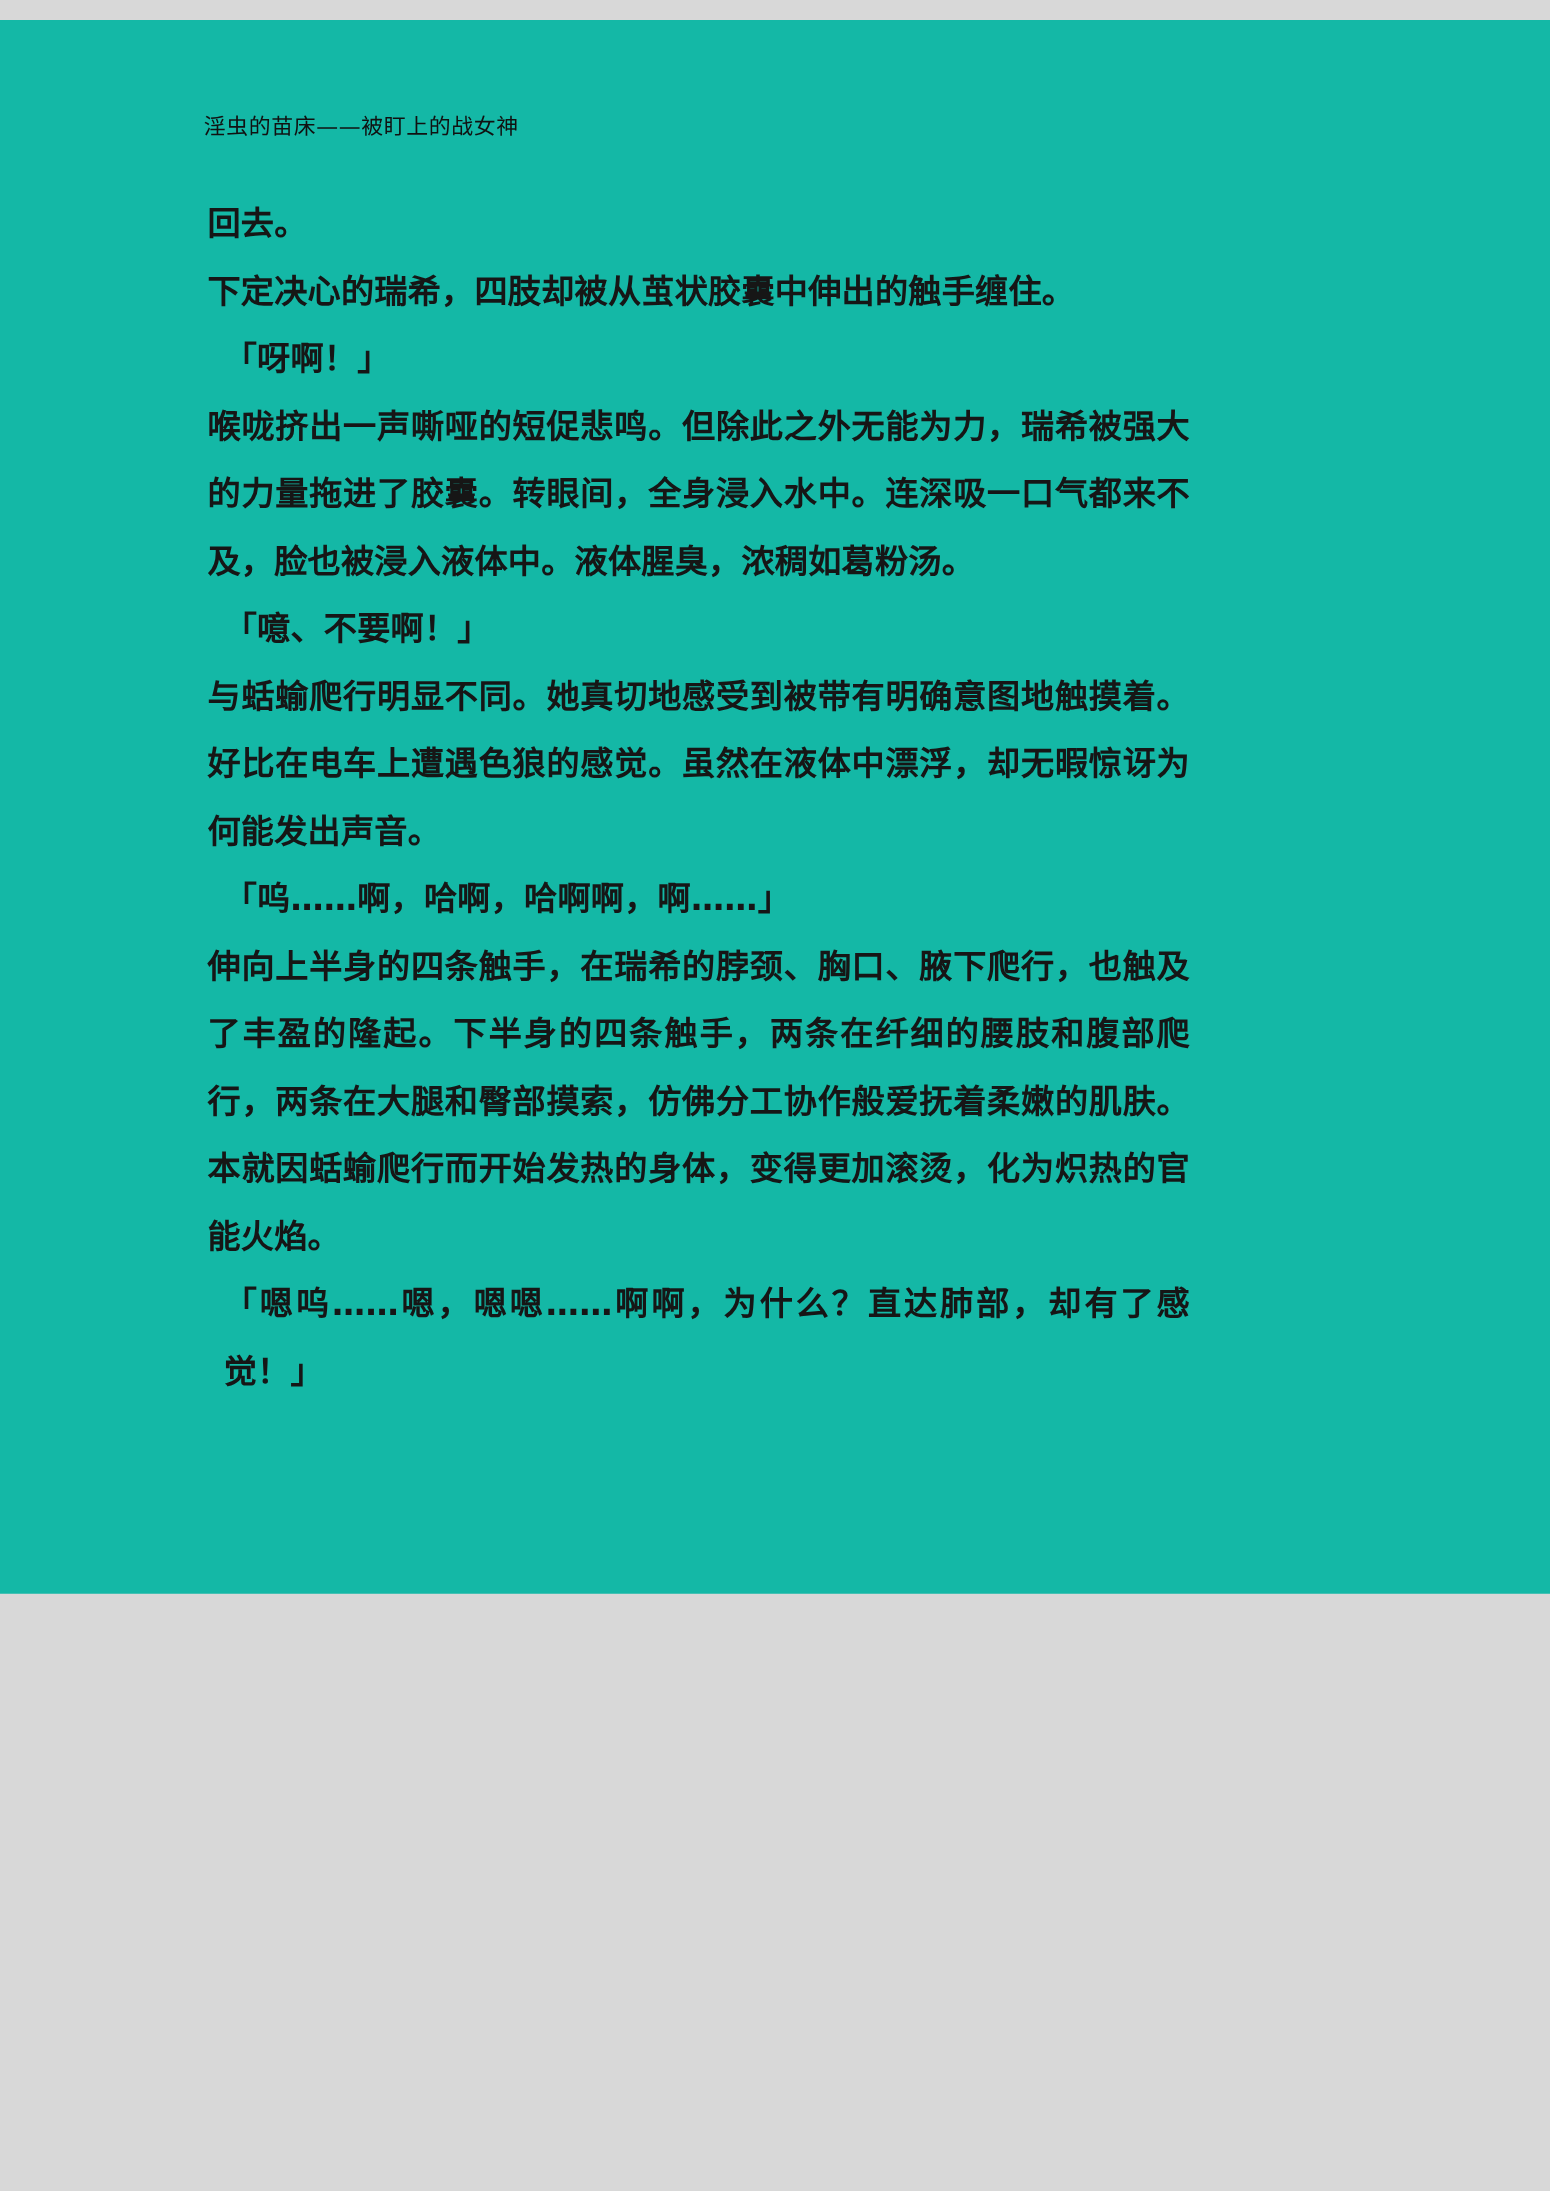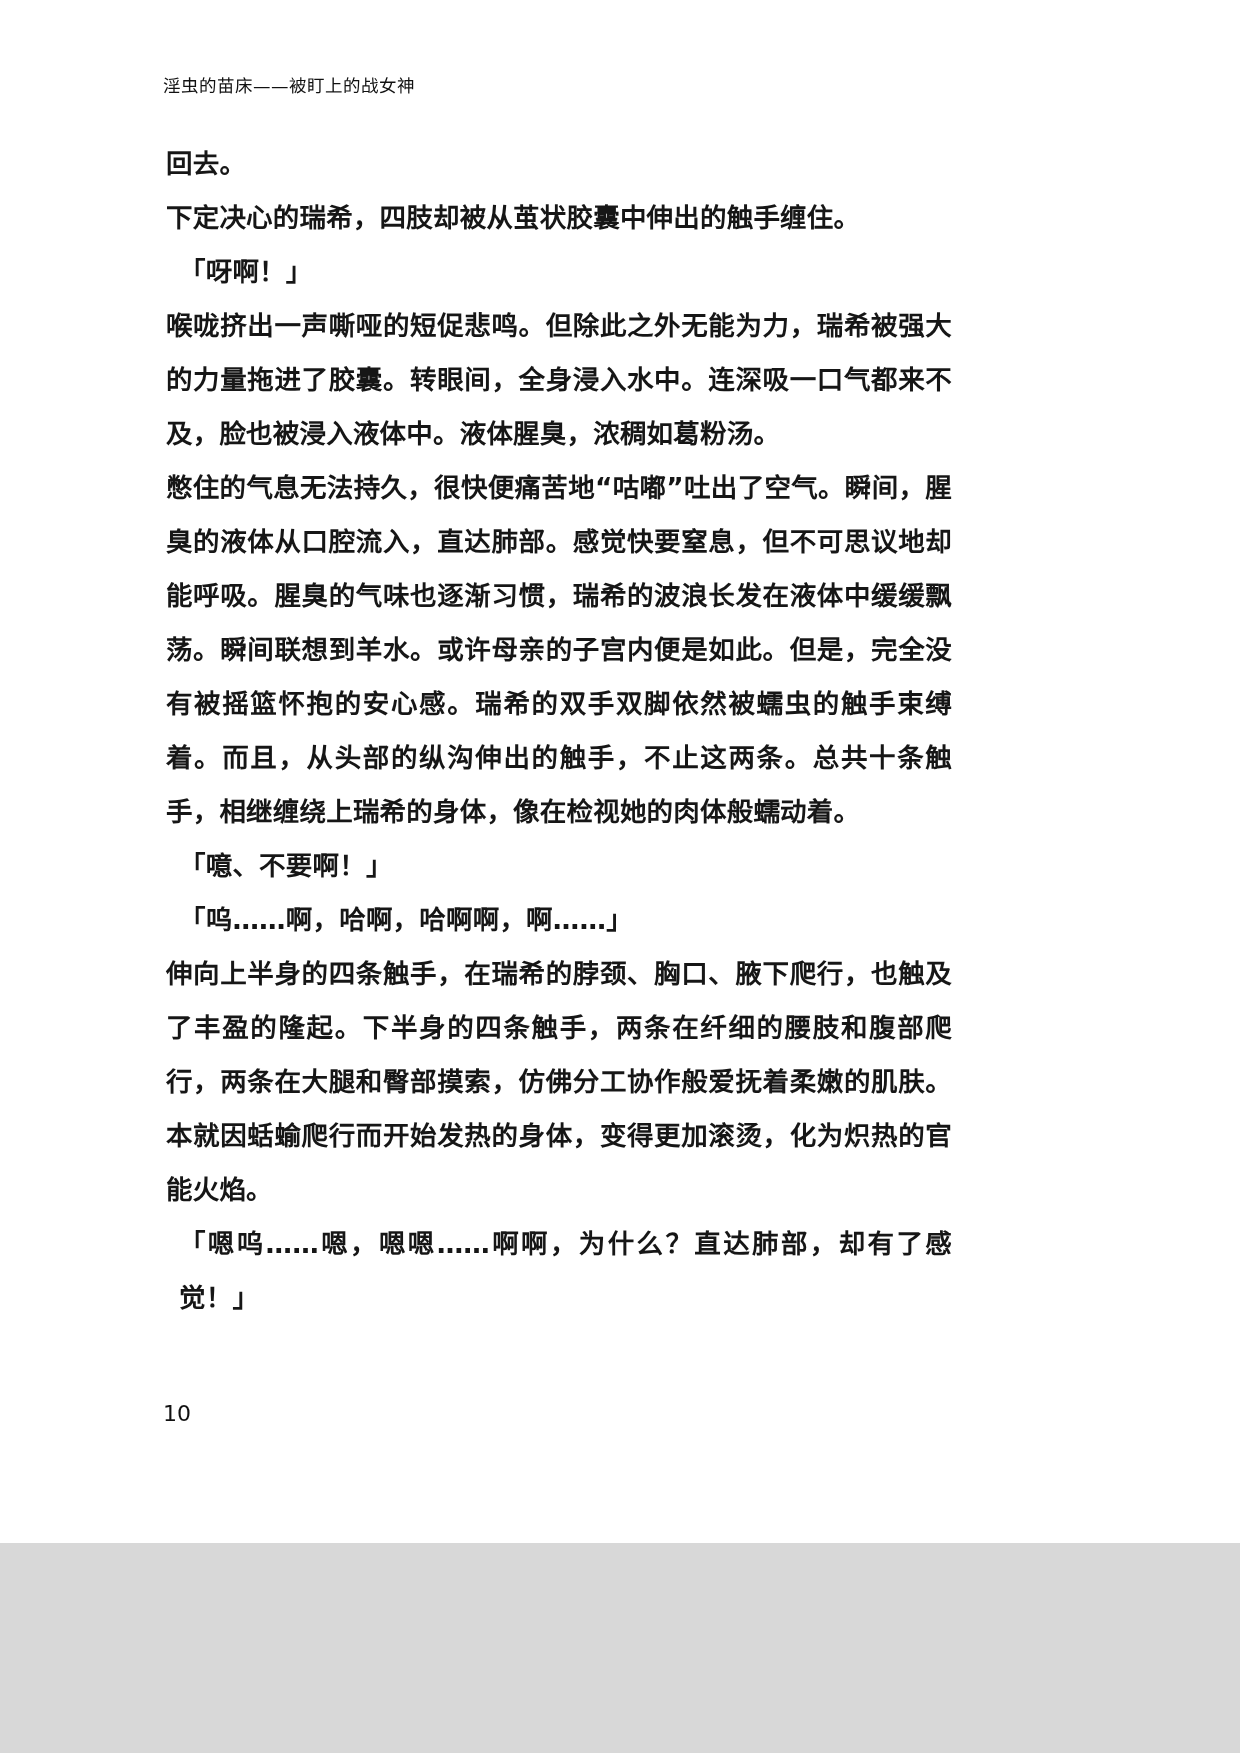--- a/index.html
+++ b/index.html
@@ -6,23 +6,23 @@
     margin: 0;
     padding: 0;
     background: #d8d8d8;
   }
   body {
     font-family: "DejaVu Sans", "Liberation Sans", sans-serif;
   }
   .page {
     position: relative;
     width: 1240px;
-    height: 1543px;
-    margin: 0 auto;
-    background: #ffffff;
+    height: 1259px;
+    margin: 16px auto;
+    background: #14b8a6;
     box-sizing: border-box;
     overflow: hidden;
   }
   .page-inner {
     position: absolute;
     left: 0;
     top: 0;
     width: 1240px;
     height: 1753px;
   }
@@ -75,22 +75,22 @@
 <div class="page">
   <div class="page-inner">
 
     <div class="running-header">淫虫的苗床——被盯上的战女神</div>
 
     <div class="body-col">
       <p class="para">回去。</p>
       <p class="para">下定决心的瑞希，四肢却被从茧状胶囊中伸出的触手缠住。</p>
       <p class="para indent-1">「呀啊！」</p>
       <p class="para">喉咙挤出一声嘶哑的短促悲鸣。但除此之外无能为力，瑞希被强大的力量拖进了胶囊。转眼间，全身浸入水中。连深吸一口气都来不及，脸也被浸入液体中。液体腥臭，浓稠如葛粉汤。</p>
-      <p class="para">憋住的气息无法持久，很快便痛苦地“咕嘟”吐出了空气。瞬间，腥臭的液体从口腔流入，直达肺部。感觉快要窒息，但不可思议地却能呼吸。腥臭的气味也逐渐习惯，瑞希的波浪长发在液体中缓缓飘荡。瞬间联想到羊水。或许母亲的子宫内便是如此。但是，完全没有被摇篮怀抱的安心感。瑞希的双手双脚依然被蠕虫的触手束缚着。而且，从头部的纵沟伸出的触手，不止这两条。总共十条触手，相继缠绕上瑞希的身体，像在检视她的肉体般蠕动着。</p>
       <p class="para indent-1">「噫、不要啊！」</p>
+      <p class="para">与蛞蝓爬行明显不同。她真切地感受到被带有明确意图地触摸着。好比在电车上遭遇色狼的感觉。虽然在液体中漂浮，却无暇惊讶为何能发出声音。</p>
       <p class="para indent-1">「呜……啊，哈啊，哈啊啊，啊……」</p>
       <p class="para">伸向上半身的四条触手，在瑞希的脖颈、胸口、腋下爬行，也触及了丰盈的隆起。下半身的四条触手，两条在纤细的腰肢和腹部爬行，两条在大腿和臀部摸索，仿佛分工协作般爱抚着柔嫩的肌肤。本就因蛞蝓爬行而开始发热的身体，变得更加滚烫，化为炽热的官能火焰。</p>
       <p class="para indent-1">「嗯呜……嗯，嗯嗯……啊啊，为什么？直达肺部，却有了感觉！」</p>
     </div>
 
     <div class="page-number">10</div>
 
   </div>
 </div>
 

